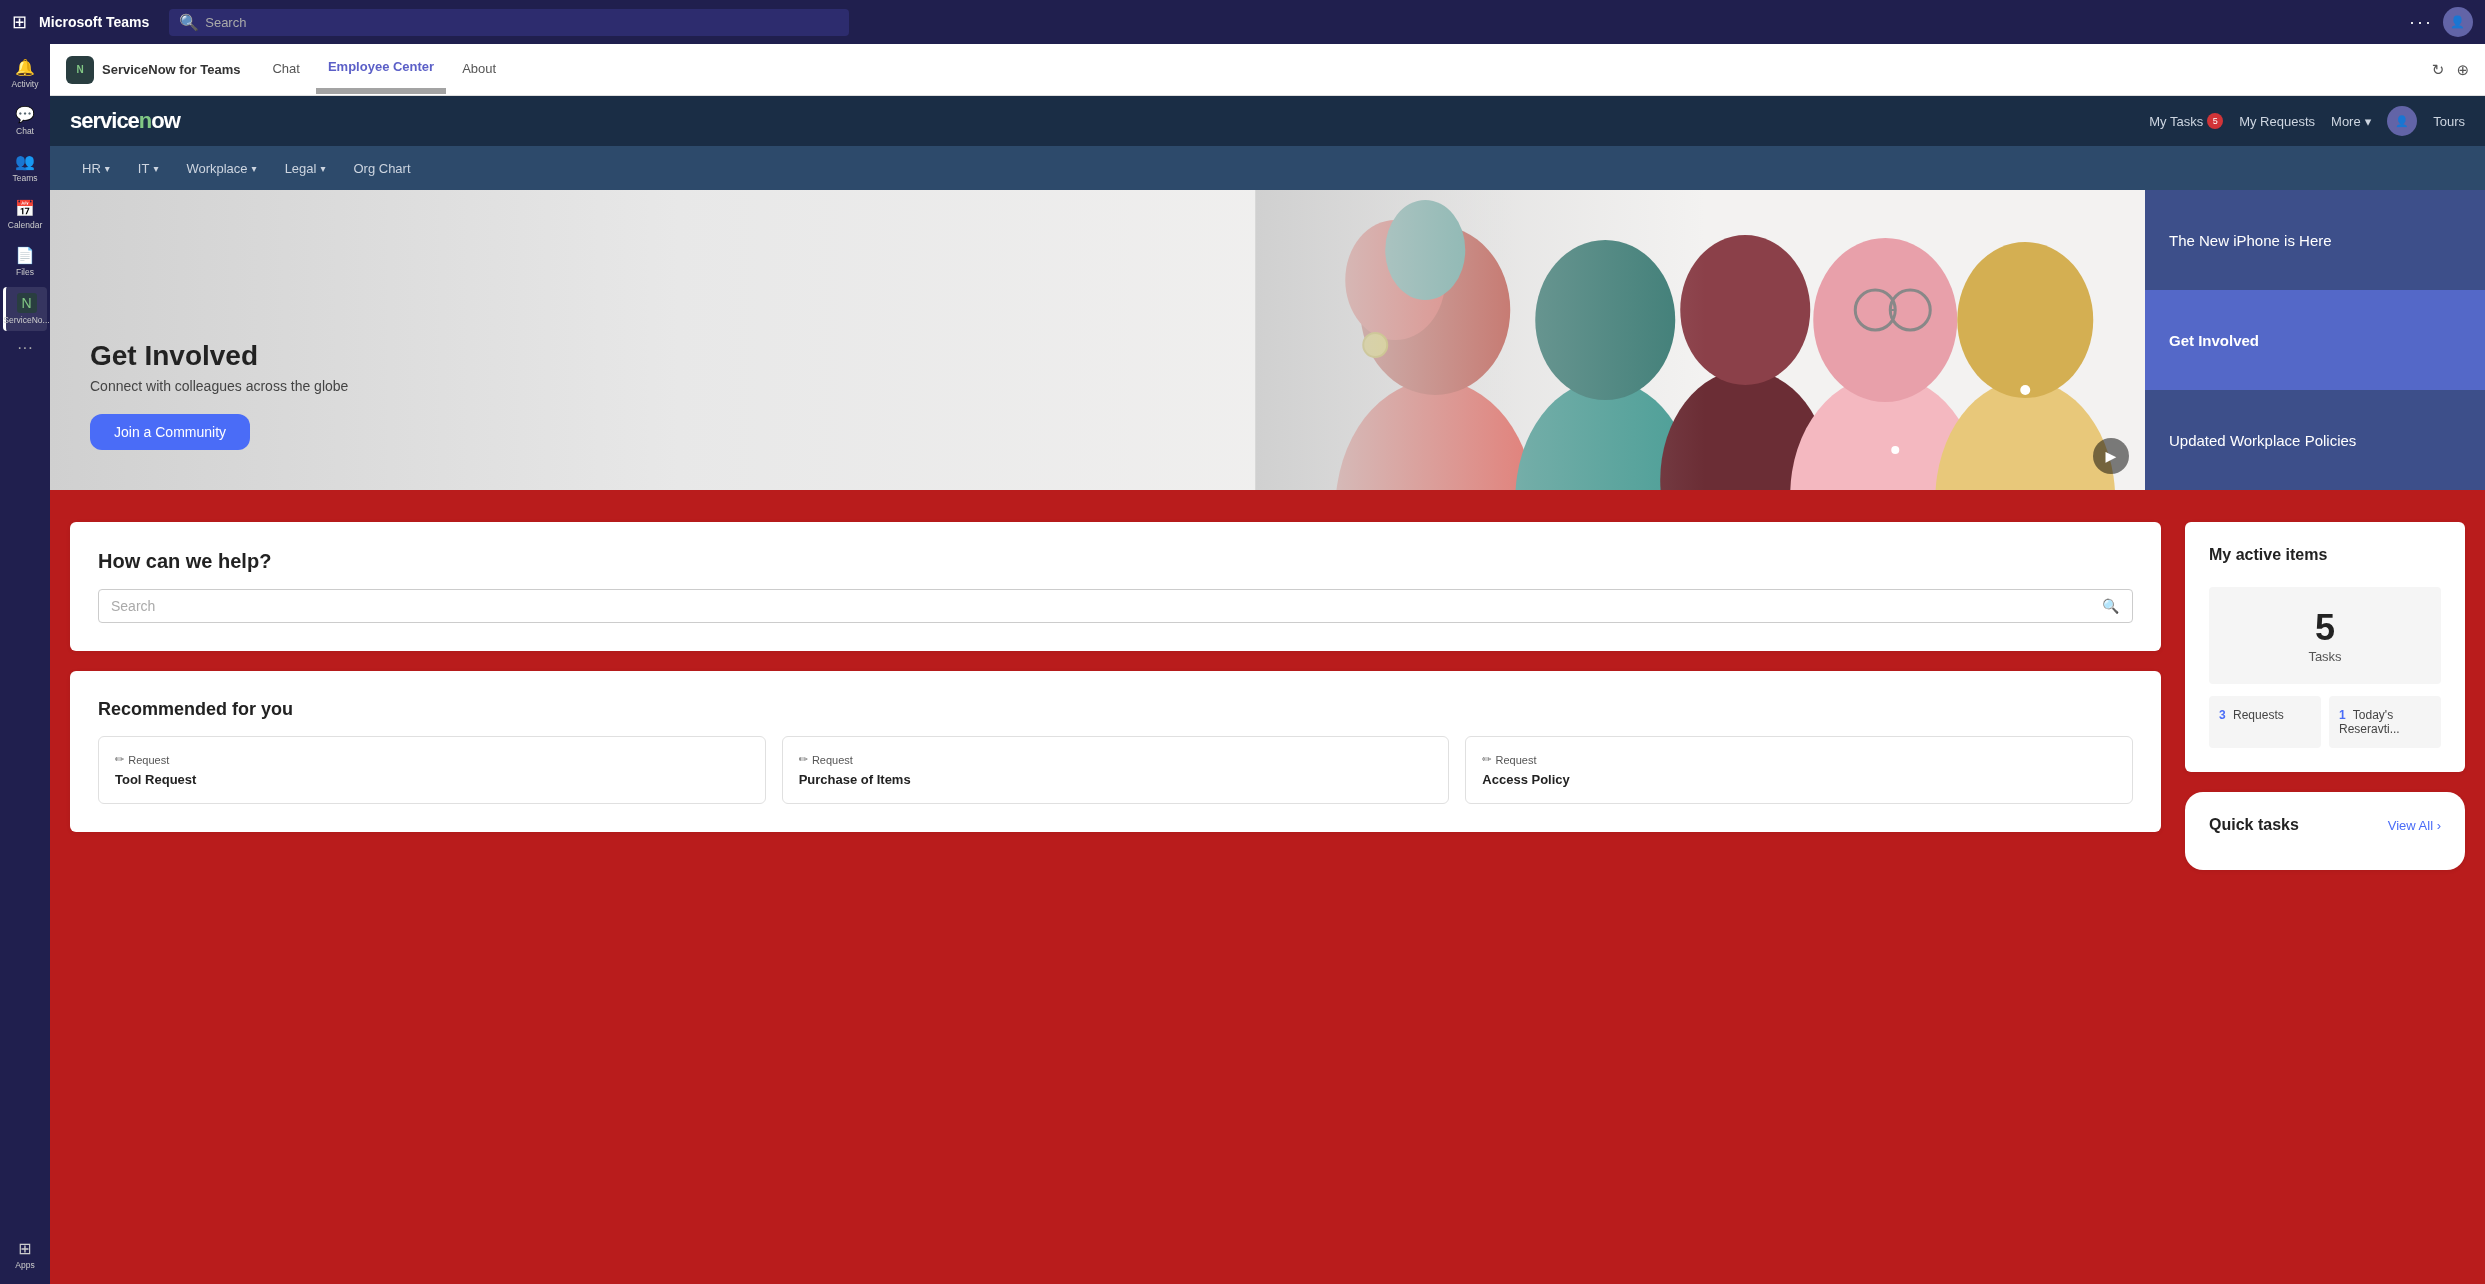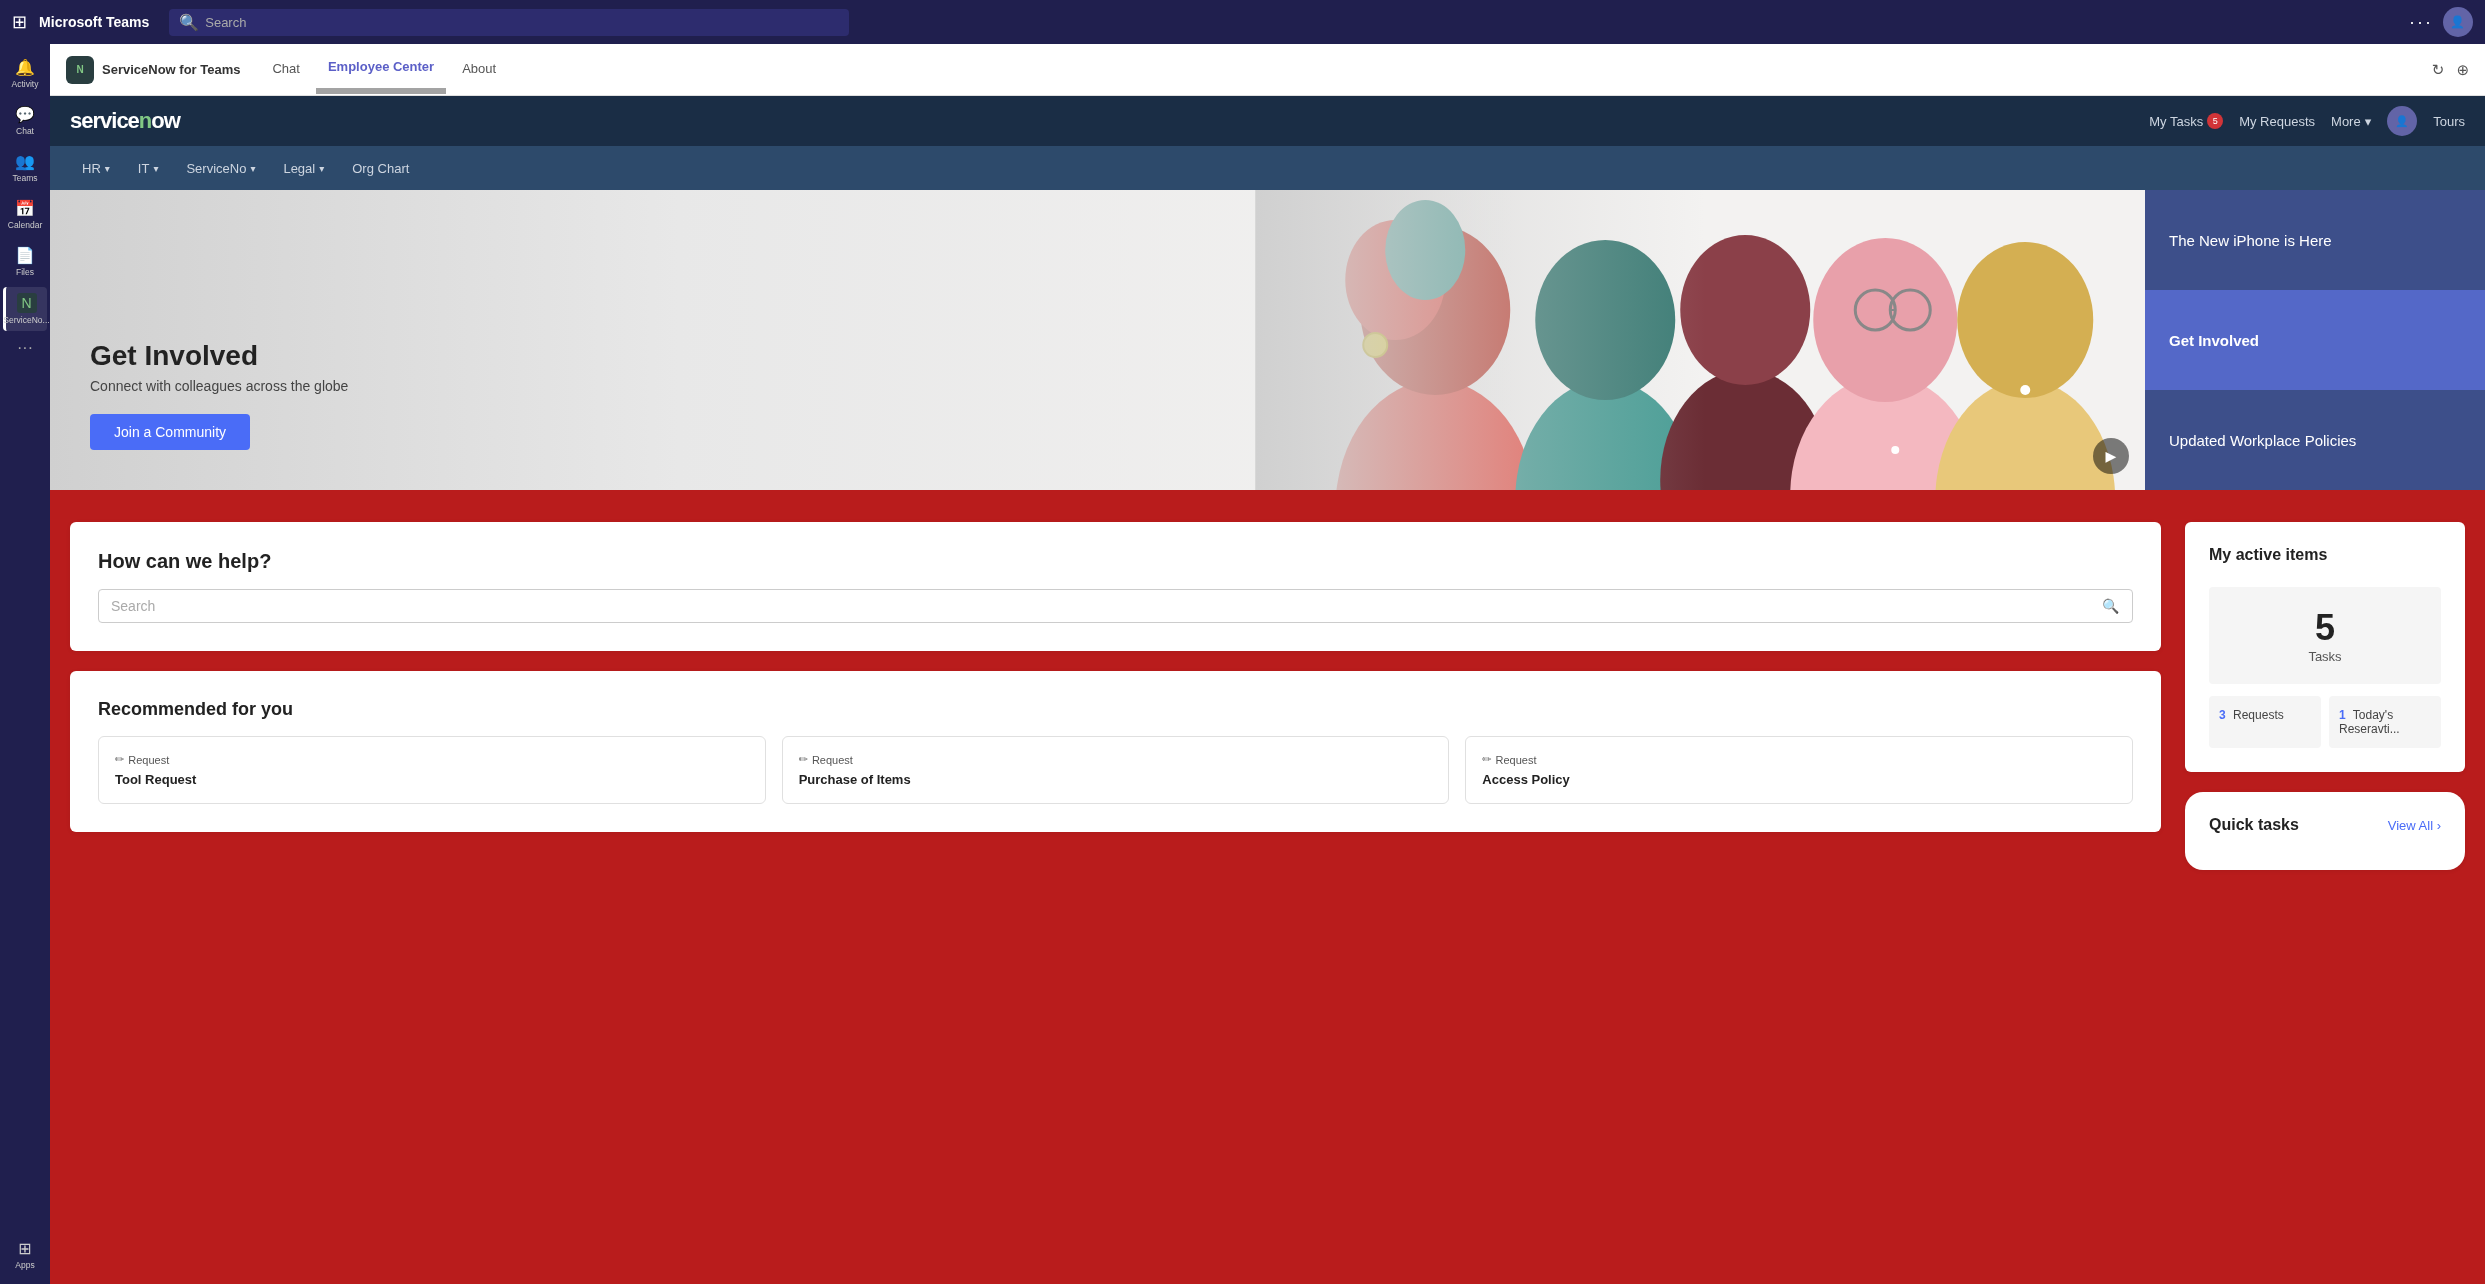--- a/index.html
+++ b/index.html
@@ -116,21 +116,21 @@
     .hero-main {
       flex: 1; background: linear-gradient(to right, #d0d0d0 0%, #e8e8e8 30%, transparent 70%);
       position: relative; overflow: hidden;
       display: flex; align-items: flex-end; padding: 40px;
     }
     .hero-text { position: relative; z-index: 2; }
     .hero-title { font-size: 28px; font-weight: 700; color: #222; margin-bottom: 6px; }
     .hero-subtitle { font-size: 14px; color: #444; margin-bottom: 20px; }
     .hero-btn {
       background: #4a6cf7; color: white; border: none;
-      padding: 10px 24px; border-radius: 4px; font-size: 14px; cursor: pointer; font-weight: 500;
+      padding: 10px 24px; border-radius: 12px; font-size: 14px; cursor: pointer; font-weight: 500;
     }
     .hero-play {
       position: absolute; bottom: 16px; right: 16px;
       width: 36px; height: 36px; border-radius: 50%;
       background: rgba(0,0,0,0.5); color: white;
       display: flex; align-items: center; justify-content: center;
       font-size: 14px; cursor: pointer; z-index: 3;
     }
 
     
@@ -319,21 +319,21 @@
       <div class="snow-secondnav">
         <div class="snow-nav-item">
           <span>HR</span>
           <span class="chevron">▾</span>
         </div>
         <div class="snow-nav-item">
           <span>IT</span>
           <span class="chevron">▾</span>
         </div>
         <div class="snow-nav-item">
-          <span>ServiceNo</span>
+          <span>Workplace</span>
           <span class="chevron">▾</span>
         </div>
         <div class="snow-nav-item">
           <span>Legal</span>
           <span class="chevron">▾</span>
         </div>
         <div class="snow-nav-item">
           <span>Org Chart</span>
         </div>
       </div>

